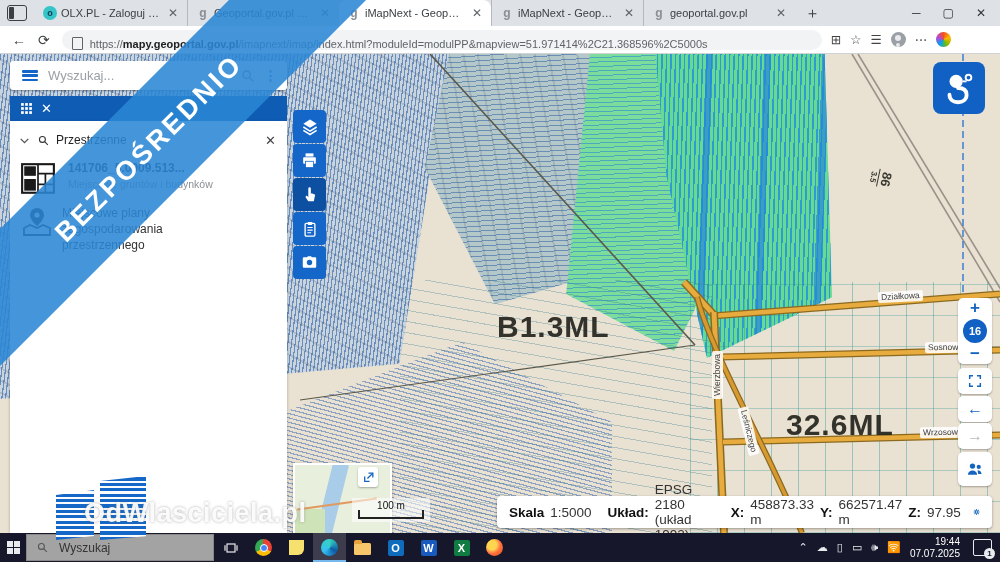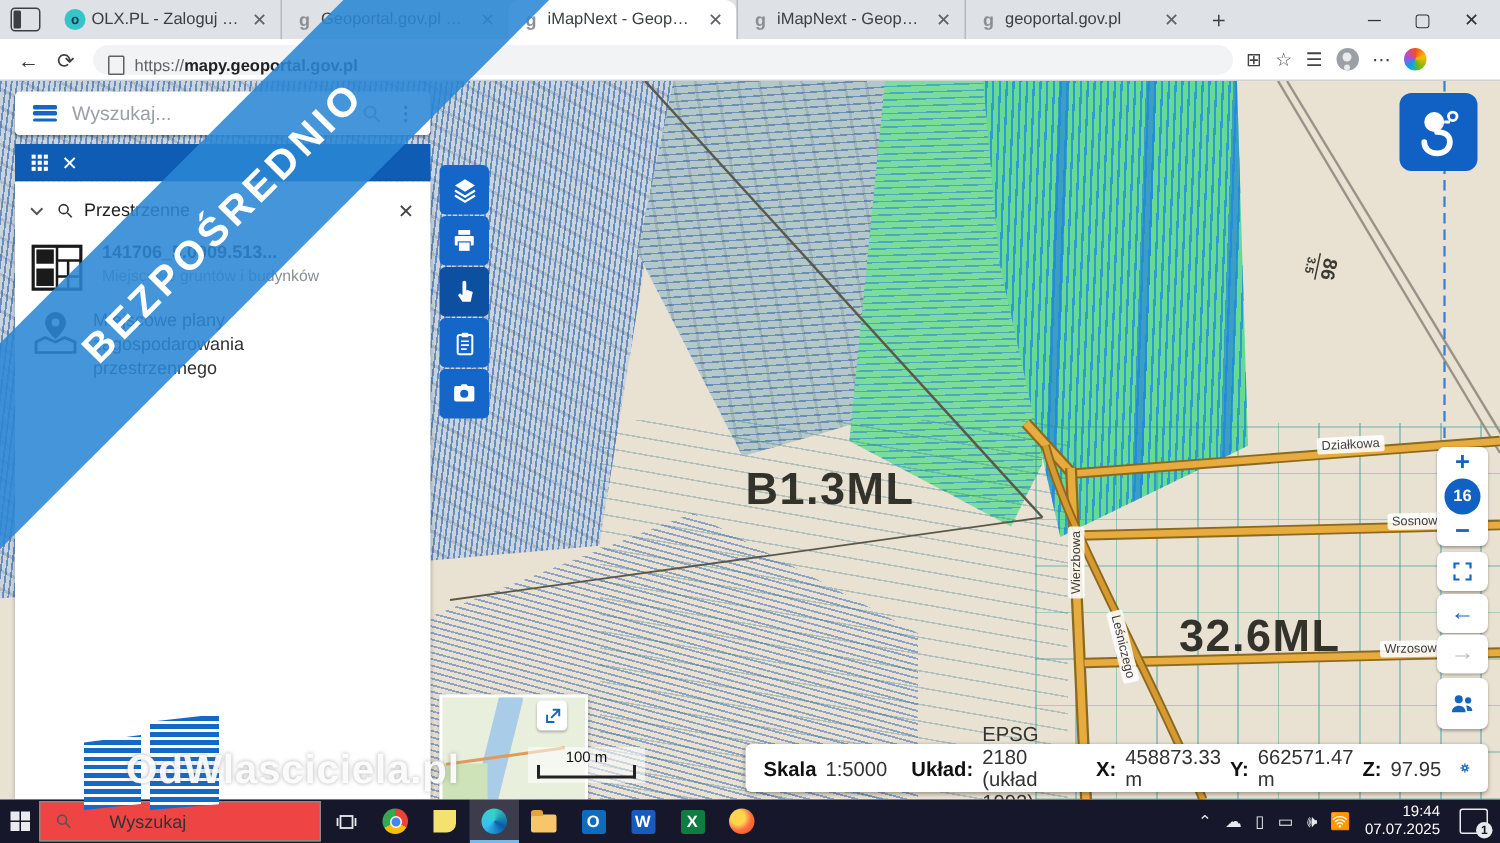--- a/index.html
+++ b/index.html
@@ -109,21 +109,21 @@
   #brand{z-index:60;left:56px;top:476px;}
   .tower{position:absolute;background:repeating-linear-gradient(0deg,#1668c8 0 3.2px,#fdfdfd 3.2px 5.4px);}
   #t1{left:0;top:14px;width:38px;height:50px;clip-path:polygon(0 10%,100% 0,100% 92%,0 100%);}
   #t2{left:44px;top:0;width:46px;height:64px;clip-path:polygon(0 8%,100% 0,100% 94%,0 100%);}
   #brandtext{z-index:60;left:84px;top:498px;font-size:27px;font-weight:bold;color:rgba(255,255,255,.92);text-shadow:0 0 3px rgba(110,110,110,.55);letter-spacing:.5px;}
   
   #taskbar{left:0;top:533px;width:1000px;height:29px;background:#17172c;display:flex;align-items:center;z-index:40;}
   #start{width:26px;height:29px;display:flex;align-items:center;justify-content:center;}
   .winlogo{width:13px;height:13px;display:grid;grid-template-columns:6px 6px;grid-template-rows:6px 6px;gap:1px;}
   .winlogo i{background:#e8eaed;}
-  #tb-search{width:188px;height:27px;background:#ef4444;border:1px solid #888;display:flex;align-items:center;font-size:12px;color:#333;gap:24px;padding-left:9px;box-sizing:border-box;}
+  #tb-search{width:188px;height:27px;background:#a3a3a3;border:1px solid #888;display:flex;align-items:center;font-size:12px;color:#333;gap:10px;padding-left:9px;box-sizing:border-box;}
   .tb-ic{width:33px;height:29px;display:flex;align-items:center;justify-content:center;}
   .tb-ic.activeapp{background:rgba(255,255,255,.16);box-shadow:inset 0 -2px 0 #76b9ed;}
   .circ{width:17px;height:17px;border-radius:50%;}
   .chrome{background:conic-gradient(#ea4335 0 33%,#fbbc05 33% 66%,#34a853 66% 100%);position:relative;}
   .chrome::after{content:"";position:absolute;left:4.5px;top:4.5px;width:8px;height:8px;border-radius:50%;background:#4285f4;border:1.5px solid #fff;box-sizing:border-box;}
   .edge{background:conic-gradient(#35d2c4,#0c59a4,#35c1f1,#35d2c4);}
   .note{width:15px;height:15px;background:#f7e16e;border-bottom-right-radius:6px;}
   .folder{width:17px;height:12px;background:#f8c66a;border-radius:1.5px;position:relative;margin-top:3px;}
   .folder::before{content:"";position:absolute;top:-3px;left:0;width:8px;height:4px;background:#e8a33c;border-radius:2px 2px 0 0;}
   .officeic{width:16px;height:16px;border-radius:2px;color:#fff;font-size:11px;font-weight:bold;display:flex;align-items:center;justify-content:center;}
@@ -173,20 +173,21 @@
   </div>
 </div>
 
 <div id="addrbar" class="abs">
   <span class="nav-ic">←</span>
   <span class="nav-ic">⟳</span>
   <div id="urlpill">
     <span class="doc-ic"></span>
     <span>https://</span>
       <span class="host">mapy.geoportal.gov.pl</span>
+      <span>/imapnext/imap/index.html?moduleId=modulPP&amp;mapview=51.971414%2C21.368596%2C5000s</span>
   </div>
   <span class="bar-ic">⊞</span>
   <span class="bar-ic">☆</span>
   <span class="bar-ic">☰</span>
   <span class="avatar-ic"></span>
   <span class="bar-ic">⋯</span>
   <span class="copilot-ic"></span>
 </div>
 
 <div id="content" class="abs">

